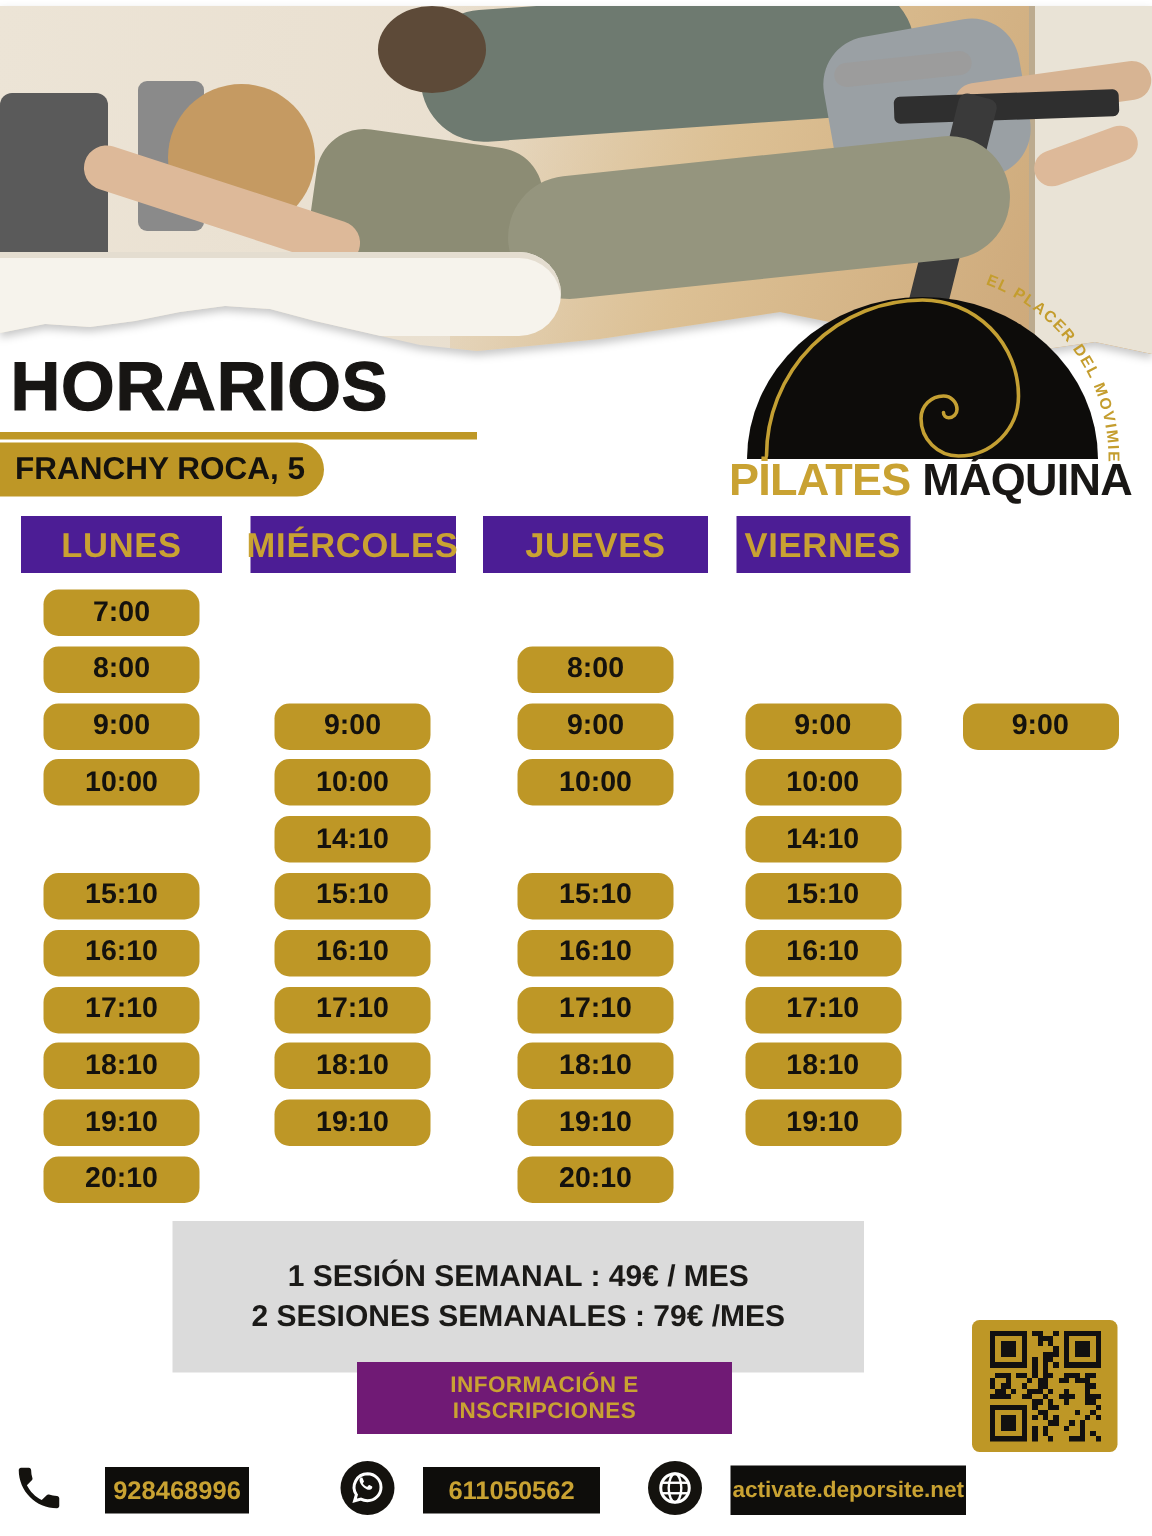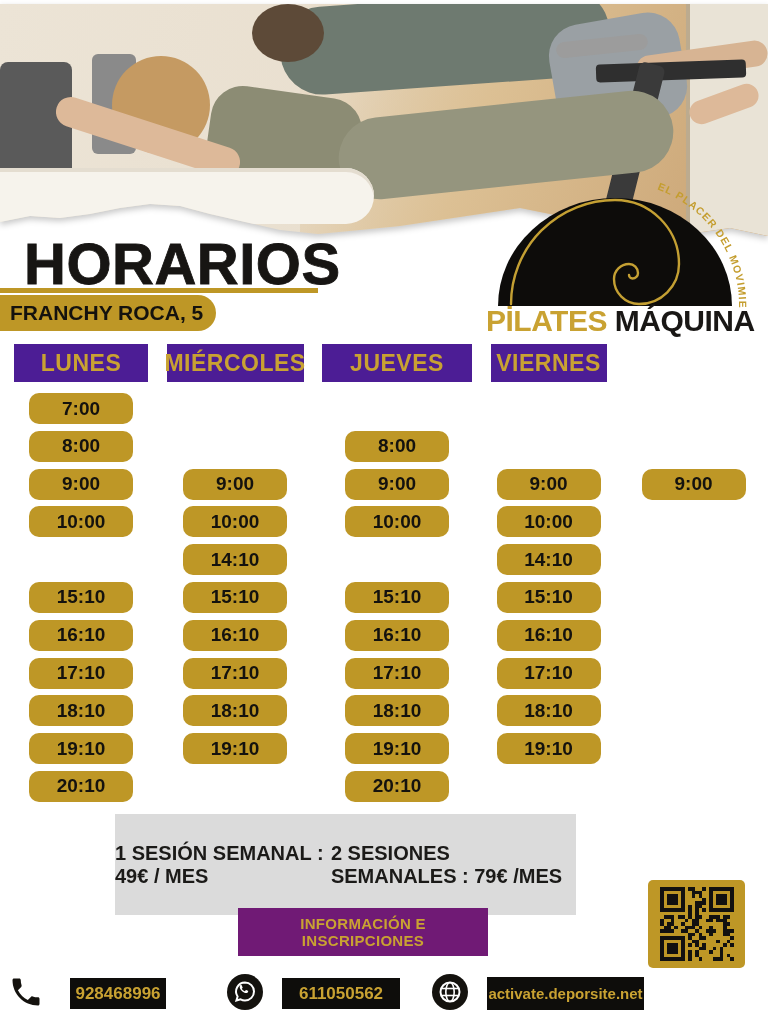--- a/index.html
+++ b/index.html
@@ -33,40 +33,40 @@
   .h-barrel{left:-30px;top:164px;width:404px;height:56px;background:#f6f3ec;border-radius:28px;box-shadow:inset 0 4px 0 #e4ddd0;}
 
   
   .logo{position:absolute;left:492px;top:182px;width:256px;height:132px;z-index:3;}
   .wordmark{position:absolute;left:486px;top:304px;width:268px;z-index:3;text-align:center;
             font-size:30px;font-weight:bold;letter-spacing:-0.5px;white-space:nowrap;}
   .wordmark .gold{color:var(--goldtext);}
   .wordmark .black{color:#191715;}
 
   
-  .page-title{position:absolute;left:24px;top:230px;z-index:2;font-size:58px;font-weight:bold;color:#171513;
+  .page-title{position:absolute;left:7px;top:230px;z-index:2;font-size:46px;font-weight:bold;color:#171513;
               letter-spacing:.5px;-webkit-text-stroke:.8px #171513;}
   .title-underline{position:absolute;left:0;top:288px;width:318px;height:5px;background:var(--gold);z-index:2;}
   .location-badge{position:absolute;left:0;top:295px;width:216px;height:36px;background:var(--gold);z-index:2;
                   border-radius:0 18px 18px 0;display:flex;align-items:center;justify-content:flex-start;
                   padding-left:10px;box-sizing:border-box;font-size:21px;font-weight:bold;color:#14120e;}
 
   
   .schedule{position:absolute;left:14px;right:6px;top:344px;z-index:2;}
   .days-grid,.slots-grid{display:grid;grid-template-columns:134px 137px 150px 116px 137px;justify-content:space-between;}
   .day-header{height:38px;background:#4c1d95;color:var(--goldtext);display:flex;align-items:center;justify-content:center;
               font-size:23px;font-weight:bold;letter-spacing:.5px;}
   .slots-grid{margin-top:11px;grid-auto-rows:31px;row-gap:6.8px;}
   .slot-cell{display:flex;justify-content:center;}
   .time-badge{width:104px;background:var(--gold);color:#14120e;display:flex;align-items:center;justify-content:center;
               font-weight:bold;font-size:19px;border-radius:10px;}
 
   
   .pricing{position:absolute;left:115px;top:814px;width:461px;height:101px;background:var(--pricing);z-index:2;
-           display:flex;flex-direction:row;align-items:center;justify-content:center;gap:4px;}
+           display:flex;flex-direction:column;align-items:center;justify-content:center;gap:4px;}
   .pricing div{font-size:20px;font-weight:bold;color:#1b1a18;}
 
   
   .cta{position:absolute;left:238px;top:908px;width:250px;height:48px;background:#701a75;z-index:2;
        display:flex;align-items:center;justify-content:center;font-size:15px;font-weight:bold;
        color:var(--goldtext);letter-spacing:.3px;cursor:pointer;text-align:center;}
 
   
   .qr{position:absolute;left:648px;top:880px;width:97px;height:88px;background:var(--gold);border-radius:5px;z-index:2;
       display:flex;align-items:center;justify-content:center;}

